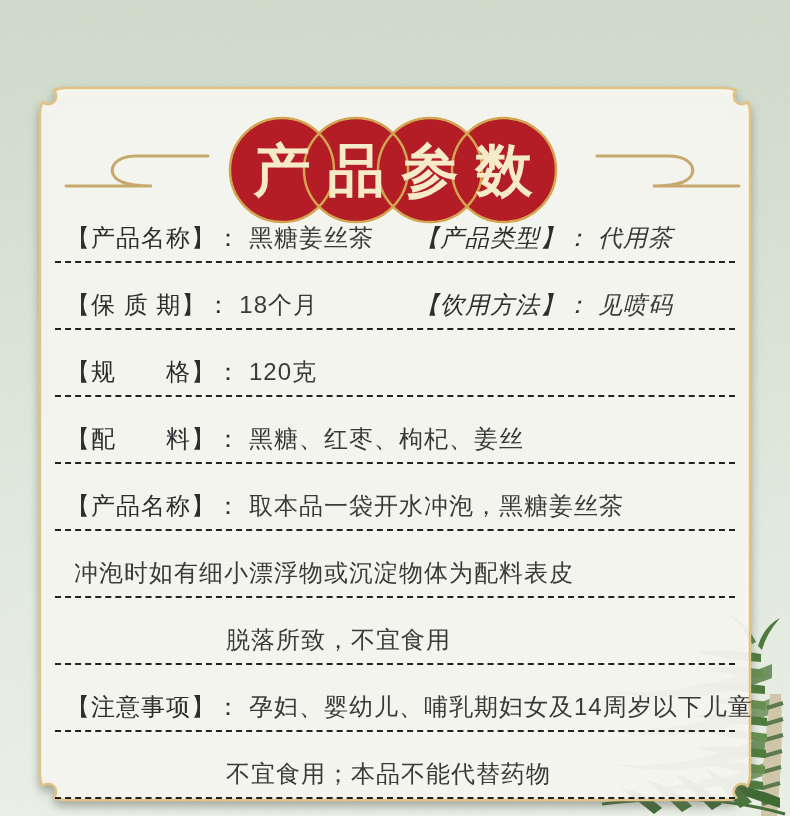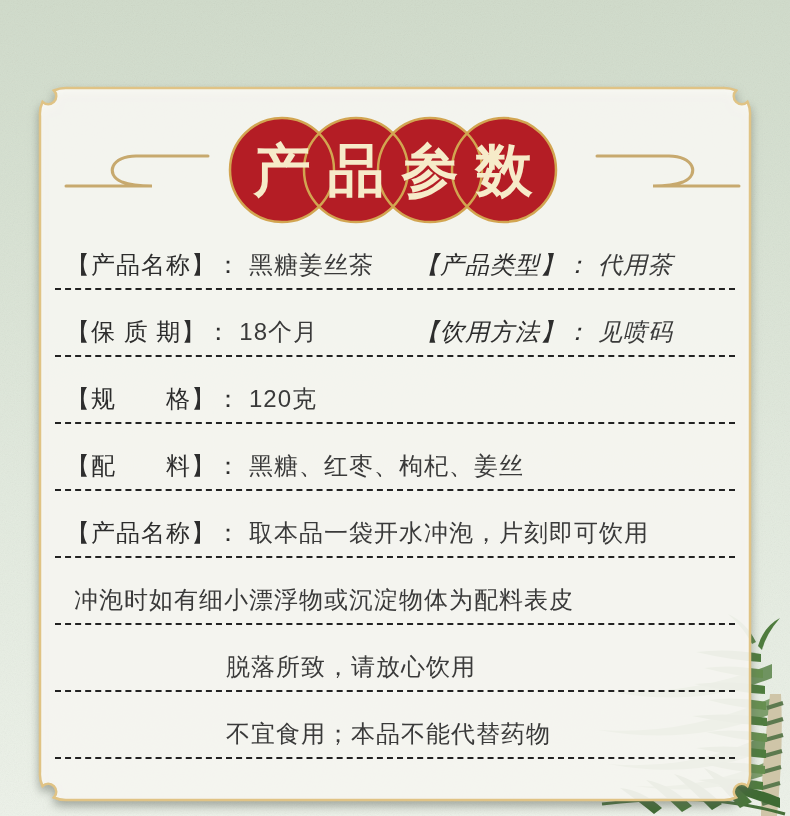--- a/index.html
+++ b/index.html
@@ -7,21 +7,21 @@
   .stage{
     position:relative;width:790px;height:816px;overflow:hidden;
     background:linear-gradient(180deg,#d0dbca 0%,#d7e1d2 25%,#e2eade 60%,#edf2e9 100%);
   }
   .bg-noise{position:absolute;left:0;top:0;z-index:0;}
   .palm-svg{position:absolute;right:0;bottom:0;width:210px;height:270px;z-index:1;}
   .card-frame{position:absolute;left:0;top:0;z-index:2;
     filter:drop-shadow(0 5px 5px rgba(92,100,90,0.55));}
   .title-banner{position:absolute;left:40px;top:88px;width:710px;height:150px;z-index:3;}
   .banner-char{font-family:"DejaVu Serif","Liberation Serif",serif;font-weight:bold;}
-  .params{position:absolute;left:55px;top:223px;width:680px;z-index:3;color:#333;}
+  .params{position:absolute;left:55px;top:196px;width:680px;z-index:3;color:#333;}
   .row{
     height:58px;border-bottom:2px dashed #222;
     display:flex;align-items:flex-end;
     padding:0 0 7px 11px;box-sizing:content-box;
     font-size:24px;letter-spacing:1px;white-space:nowrap;
   }
   .cell1{width:349px;flex:0 0 349px;}
   .cell2{flex:1;font-style:italic;}
   .lbl{color:#2d2d2d;}
   .val{color:#3a3a3a;margin-left:8px;}
@@ -132,30 +132,34 @@
         <span class="val">120克</span>
     </div>
 
     <div class="row">
       <span class="lbl">【配　　料】：</span>
         <span class="val">黑糖、红枣、枸杞、姜丝</span>
     </div>
 
     <div class="row">
       <span class="lbl">【产品名称】：</span>
-        <span class="val">取本品一袋开水冲泡，片刻即可饮用</span>
+        <span class="val">取本品一袋开水冲泡，黑糖姜丝茶</span>
     </div>
 
     <div class="row">
         <span class="val">冲泡时如有细小漂浮物或沉淀物体为配料表皮</span>
     </div>
 
     <div class="row cont">
-      <span class="val">脱落所致，请放心饮用</span>
+      <span class="val">脱落所致，不宜食用</span>
     </div>
 
+    <div class="row">
+      <span class="lbl">【注意事项】：</span>
+        <span class="val">孕妇、婴幼儿、哺乳期妇女及14周岁以下儿童</span>
+    </div>
 
     <div class="row cont">
       <span class="val">不宜食用；本品不能代替药物</span>
     </div>
 
   </div>
 </div>
 
 </body></html>

